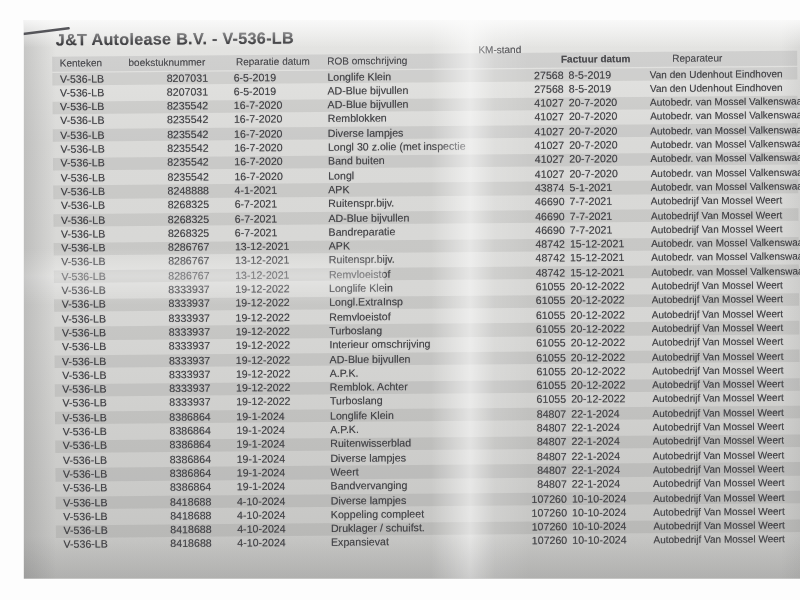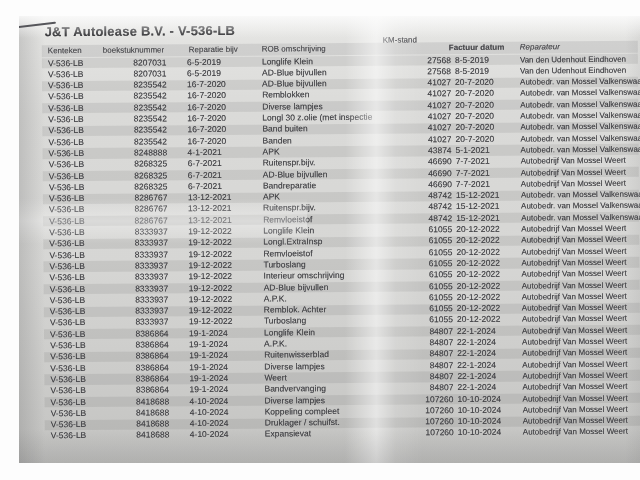--- a/index.html
+++ b/index.html
@@ -72,21 +72,21 @@
     background:rgba(92,92,96,0.14);
   }
   .header-band .hcell{position:absolute;top:0;line-height:11.5px;white-space:nowrap;
     text-shadow:0 0 0.5px rgba(60,60,64,0.5);}
   .h0{left:30px;}
   .h1{left:85px;}
   .h2{left:171px;}
   .h3{left:244px;}
   .h4{left:365px;top:-8px !important;}  
   .h5{left:431px;font-weight:bold;}
-  .h6{left:502px;font-style:italic;}
+  .h6{left:520px;}
   
   .rows{position:absolute;left:0;top:0;width:640px;height:447px;}
   .row{
     position:absolute;left:0;width:640px;height:11.3px;
     font-size:8.5px;line-height:11.3px;white-space:nowrap;
   }
   .row.odd::before{
     content:"";position:absolute;left:24px;right:20px;top:0.5px;bottom:0.5px;
     background:rgba(92,92,96,0.13);
   }
@@ -102,21 +102,21 @@
 </head>
 <body>
 
 <div class="photo">
   <div class="sheet">
     <h1 class="doc-title">J&amp;T Autolease B.V. - V-536-LB</h1>
 
     <div class="header-band">
       <span class="hcell h0">Kenteken</span>
       <span class="hcell h1">boekstuknummer</span>
-      <span class="hcell h2">Reparatie bijv</span>
+      <span class="hcell h2">Reparatie datum</span>
       <span class="hcell h3">ROB omschrijving</span>
       <span class="hcell h4">KM-stand</span>
       <span class="hcell h5">Factuur datum</span>
       <span class="hcell h6">Reparateur</span>
     </div>
 
     <div class="rows">
         <div class="row odd" style="top: 39.5px;">
           <span class="cell c0">V-536-LB</span>
           <span class="cell c1">8207031</span>
@@ -177,21 +177,21 @@
           <span class="cell c2">16-7-2020</span>
           <span class="cell c3">Band buiten</span>
           <span class="cell c4">41027</span>
           <span class="cell c5">20-7-2020</span>
           <span class="cell c6">Autobedr. van Mossel Valkenswaard</span>
         </div>
         <div class="row" style="top: 118.6px;">
           <span class="cell c0">V-536-LB</span>
           <span class="cell c1">8235542</span>
           <span class="cell c2">16-7-2020</span>
-          <span class="cell c3">Banden</span>
+          <span class="cell c3">Longl</span>
           <span class="cell c4">41027</span>
           <span class="cell c5">20-7-2020</span>
           <span class="cell c6">Autobedr. van Mossel Valkenswaard</span>
         </div>
         <div class="row odd" style="top: 129.9px;">
           <span class="cell c0">V-536-LB</span>
           <span class="cell c1">8248888</span>
           <span class="cell c2">4-1-2021</span>
           <span class="cell c3">APK</span>
           <span class="cell c4">43874</span>

